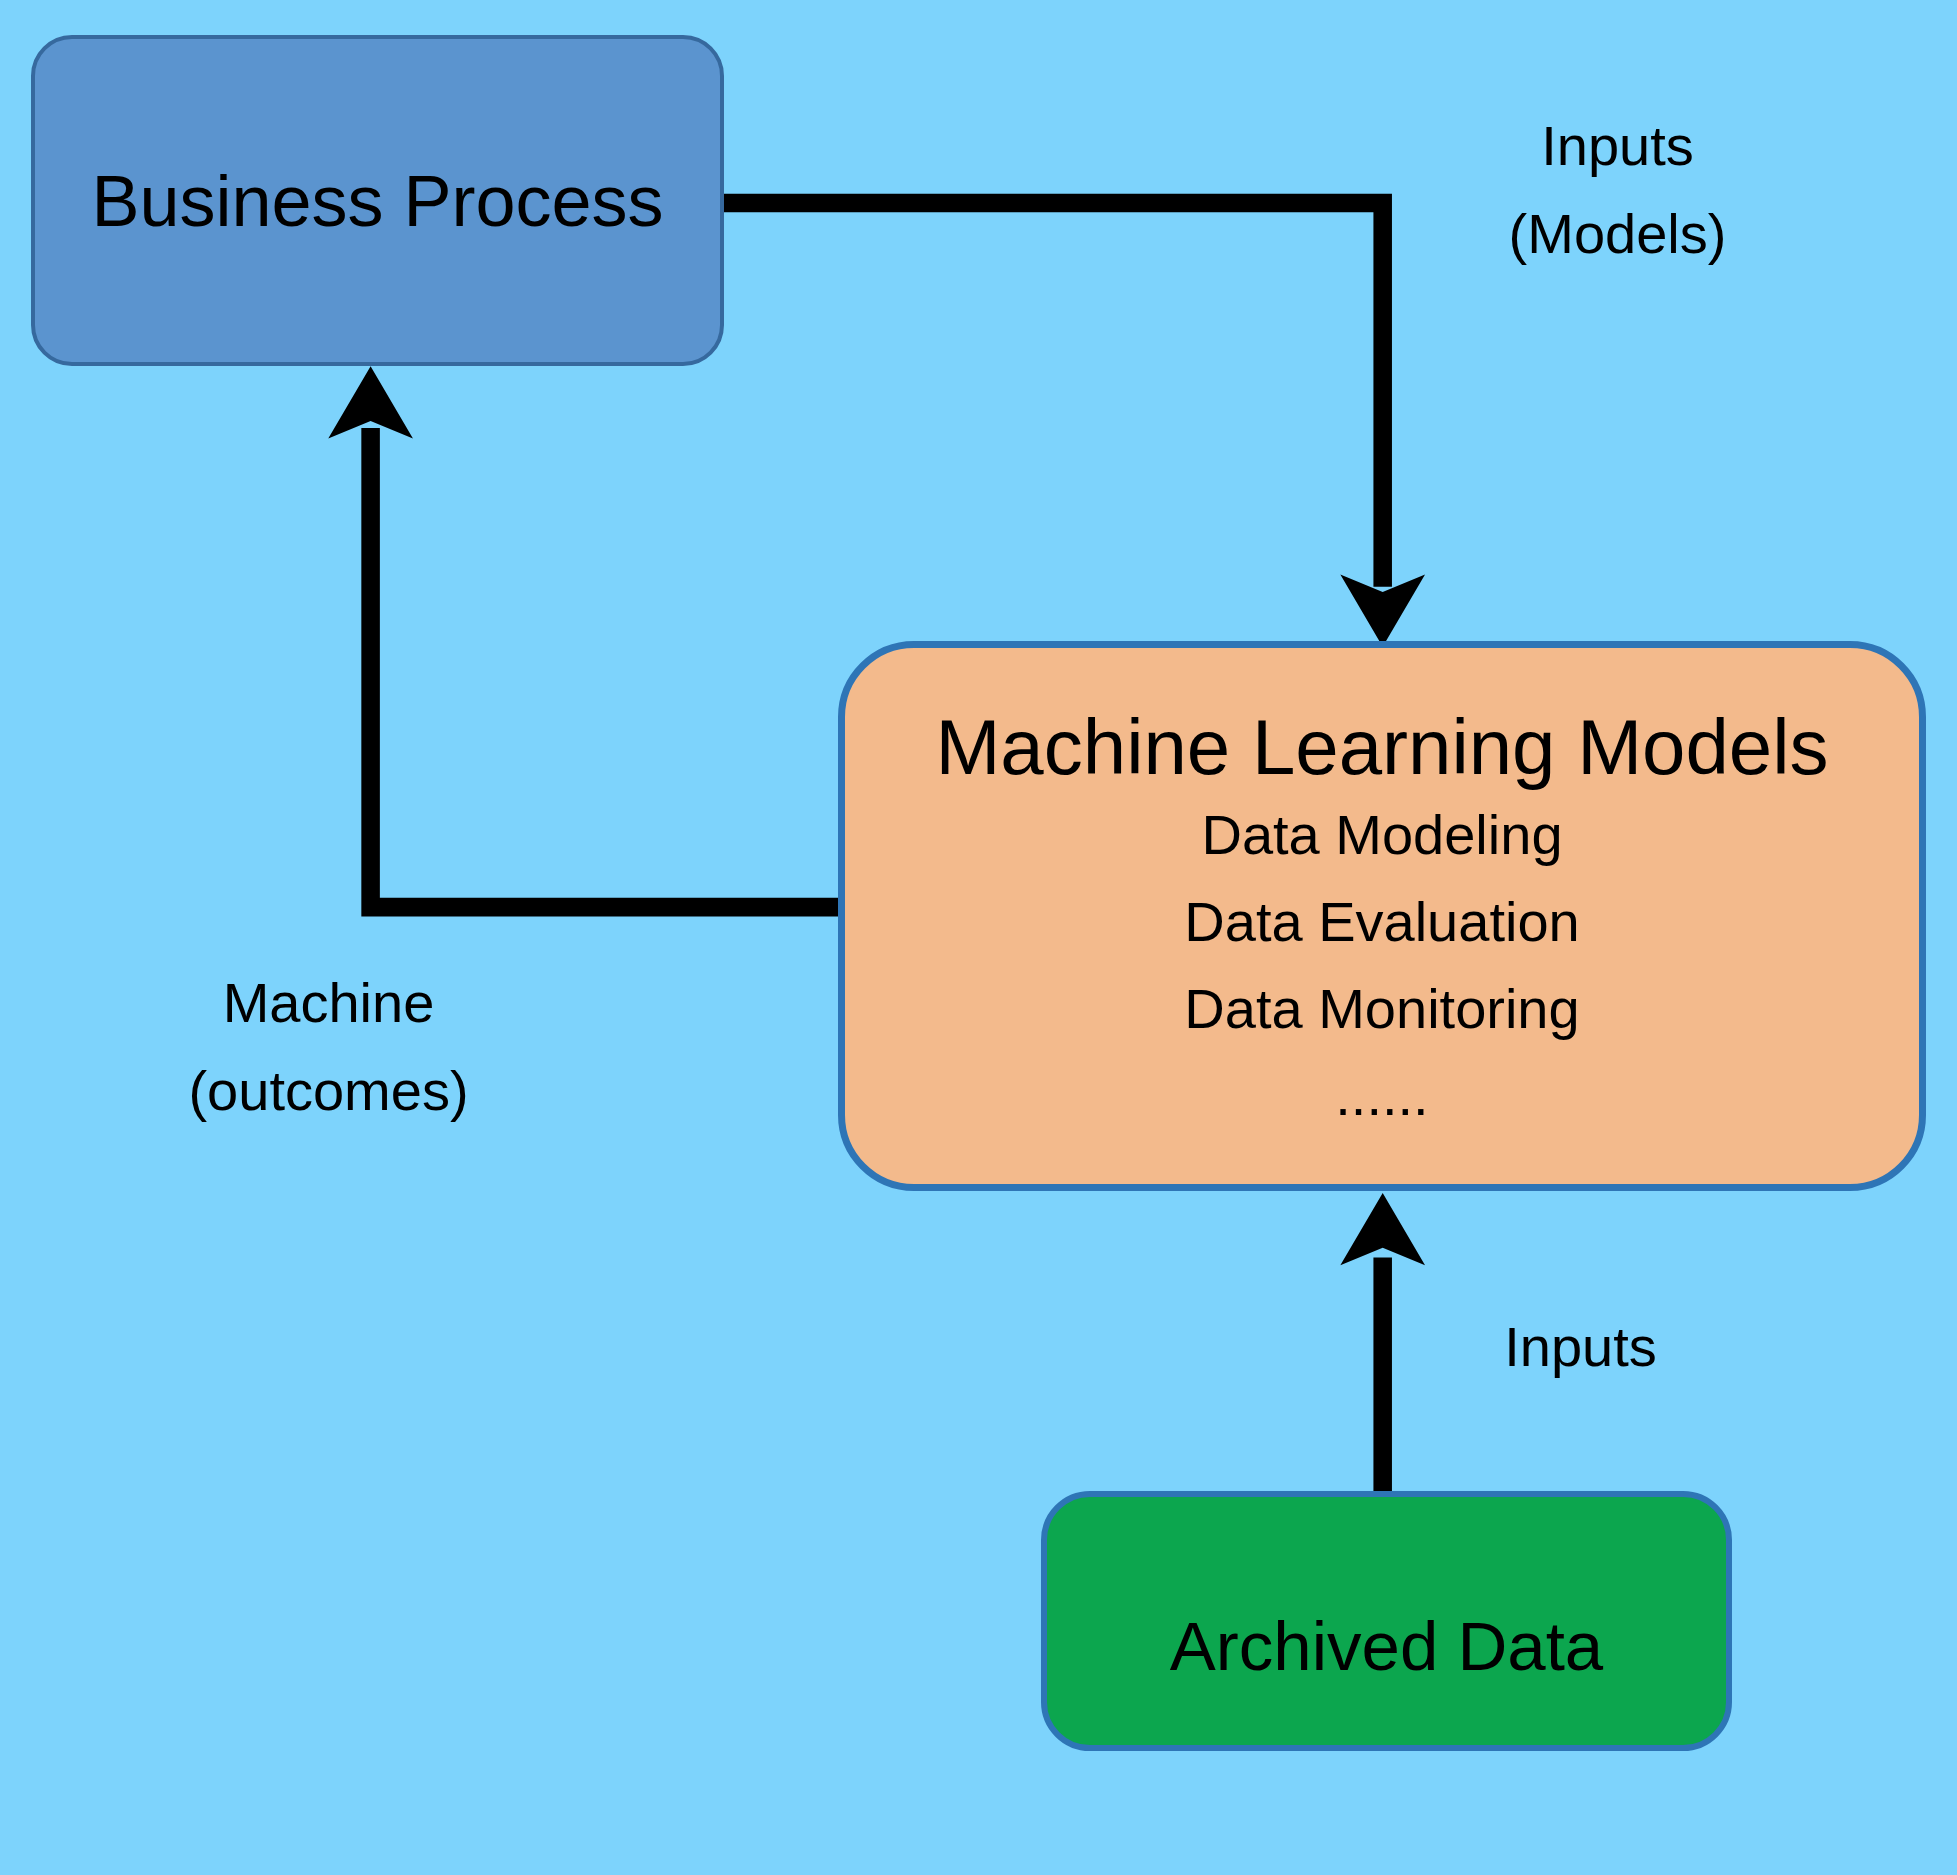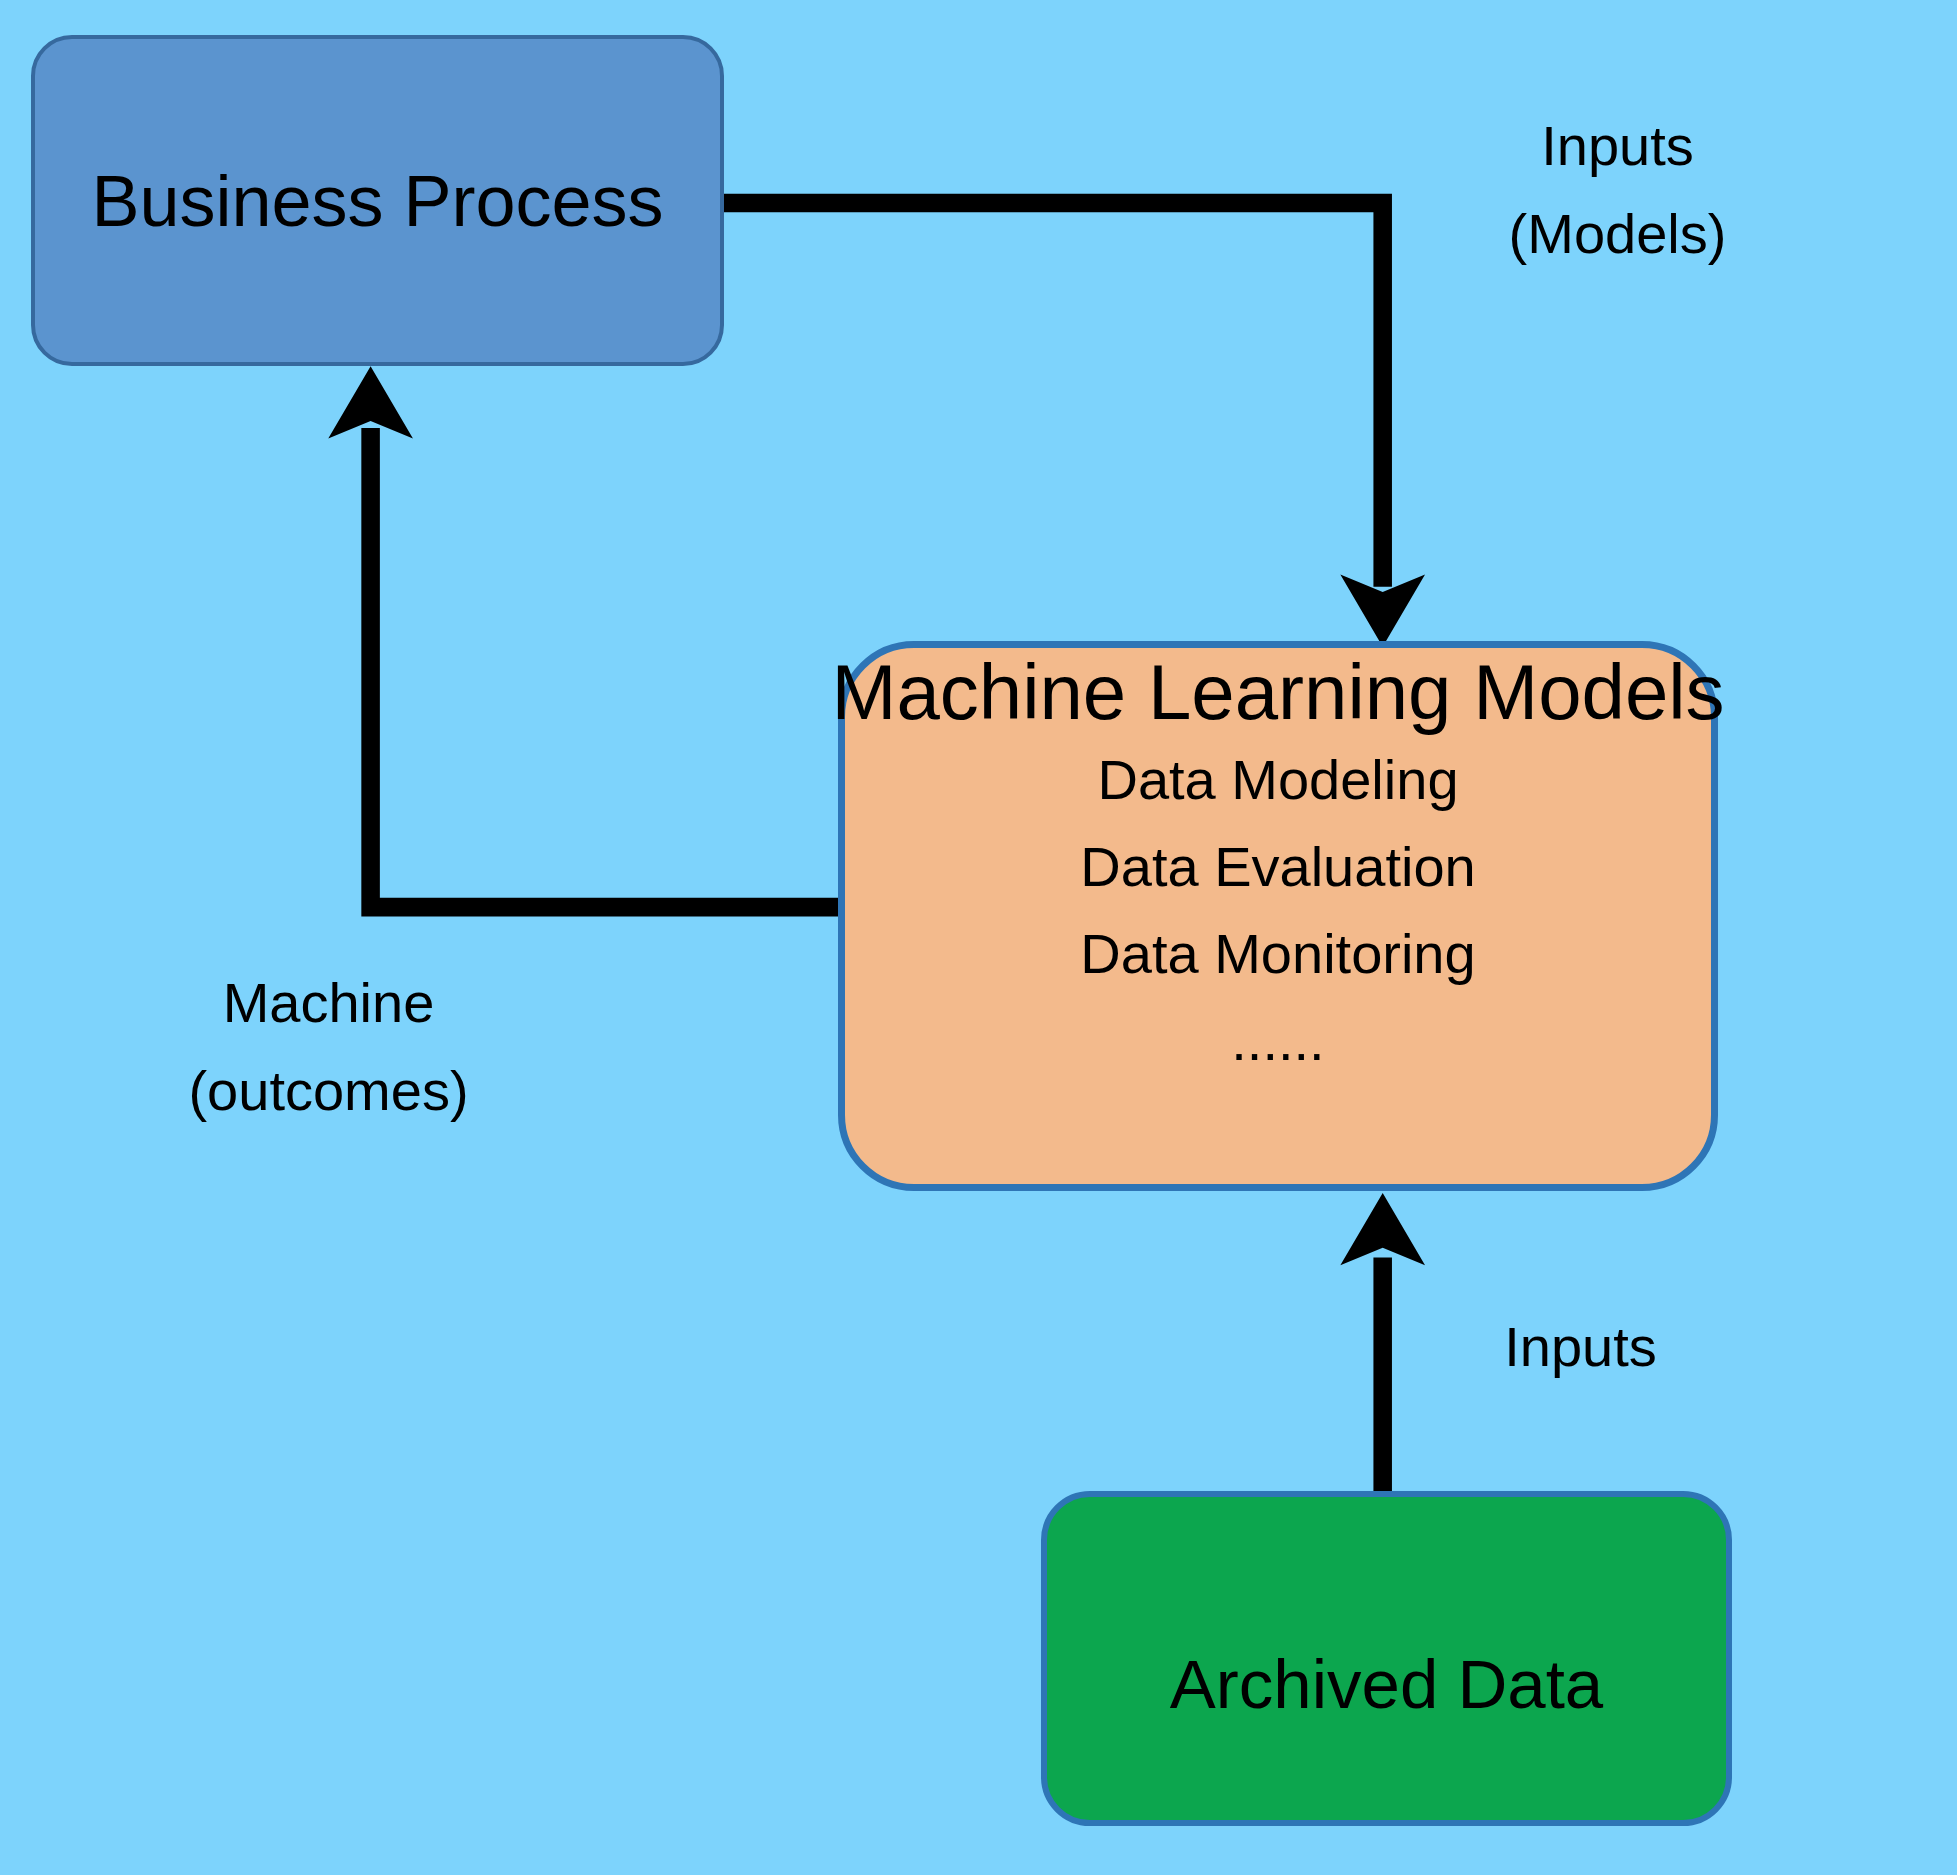--- a/index.html
+++ b/index.html
@@ -50,43 +50,44 @@
     width: 693px;
     height: 331px;
     background: #5B94CF;
     border: 4.4px solid #36699E;
     border-radius: 41px;
     font-size: 72px;
   }
   .box-ml {
     left: 838px;
     top: 641px;
-    width: 880px;
+    width: 1088px;
     height: 550px;
     background: #F3BA8C;
     border: 7px solid #2E75B6;
     border-radius: 76px;
     justify-content: flex-start;
+    padding-top: 55px;
   }
   .ml-title {
     font-size: 78px;
     line-height: 88px;
     white-space: nowrap;
   }
   .ml-item {
     font-size: 56px;
     line-height: 87px;
     white-space: nowrap;
     text-align: right;
   }
   .box-green {
     left: 1041px;
     top: 1491px;
     width: 691px;
-    height: 335px;
+    height: 260px;
     background: #0CA64E;
     border: 6.2px solid #2E75B6;
     border-radius: 49px;
     font-size: 69px;
     padding-top: 51px;
   }
   .edge-label {
     position: absolute;
     width: 459px;
     text-align: center;

